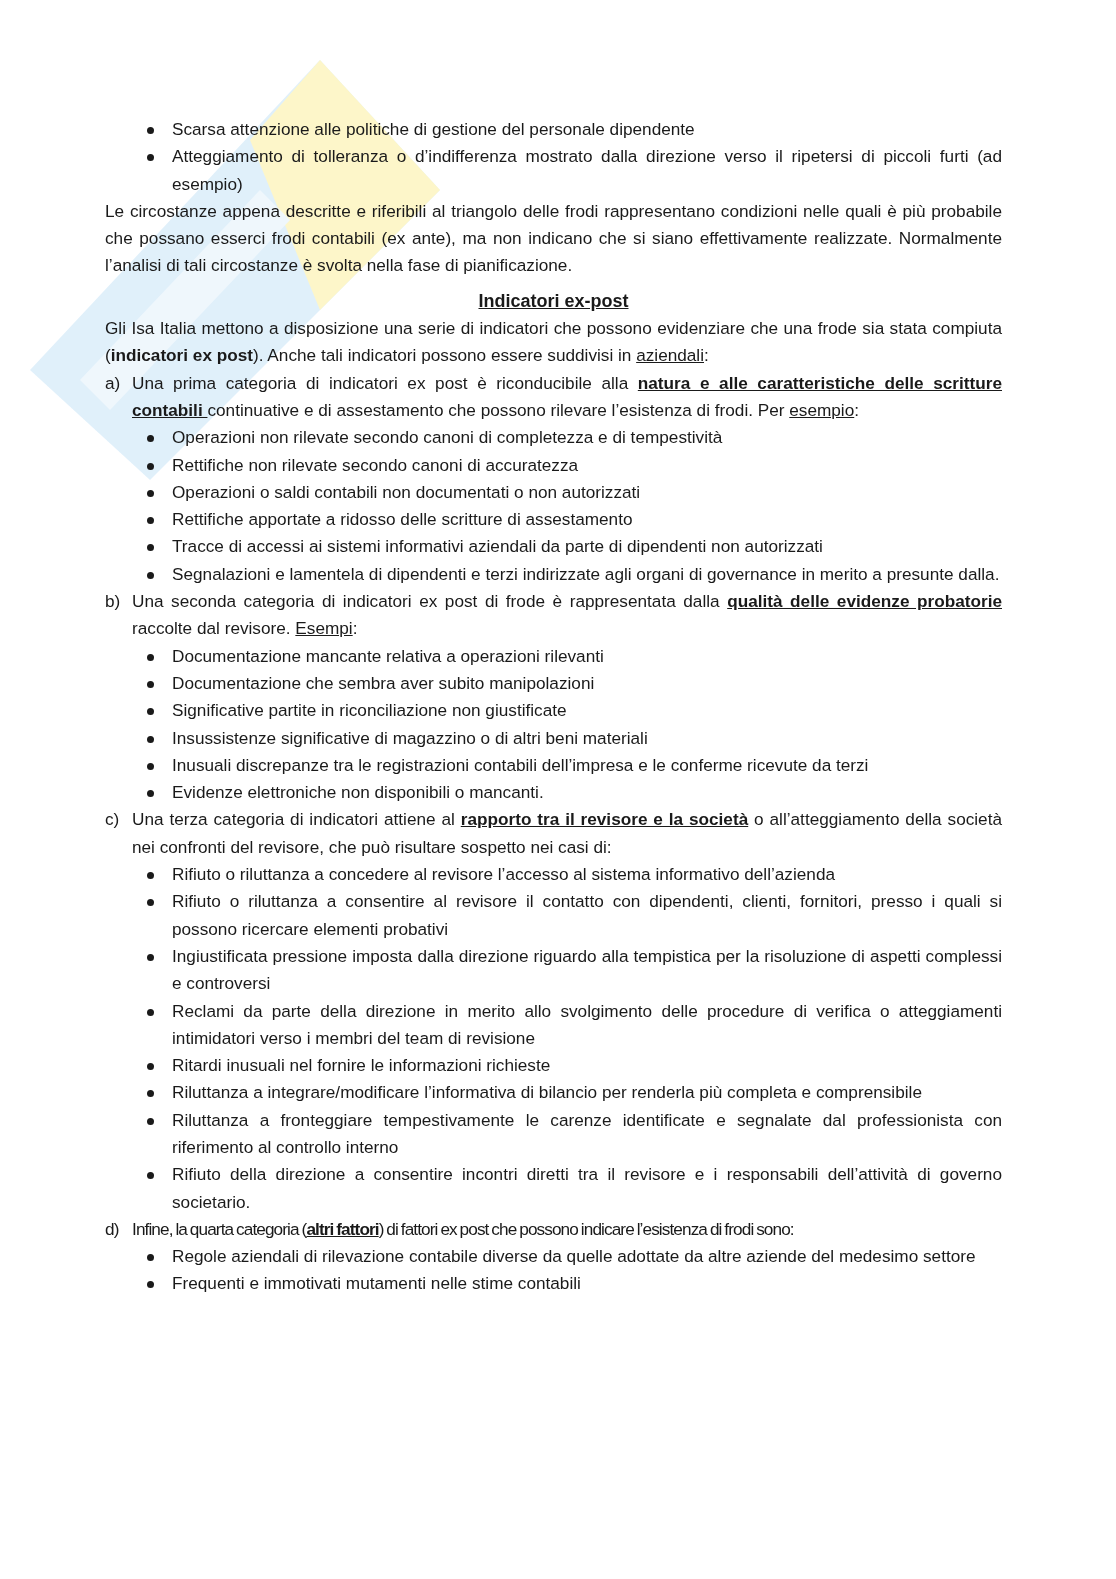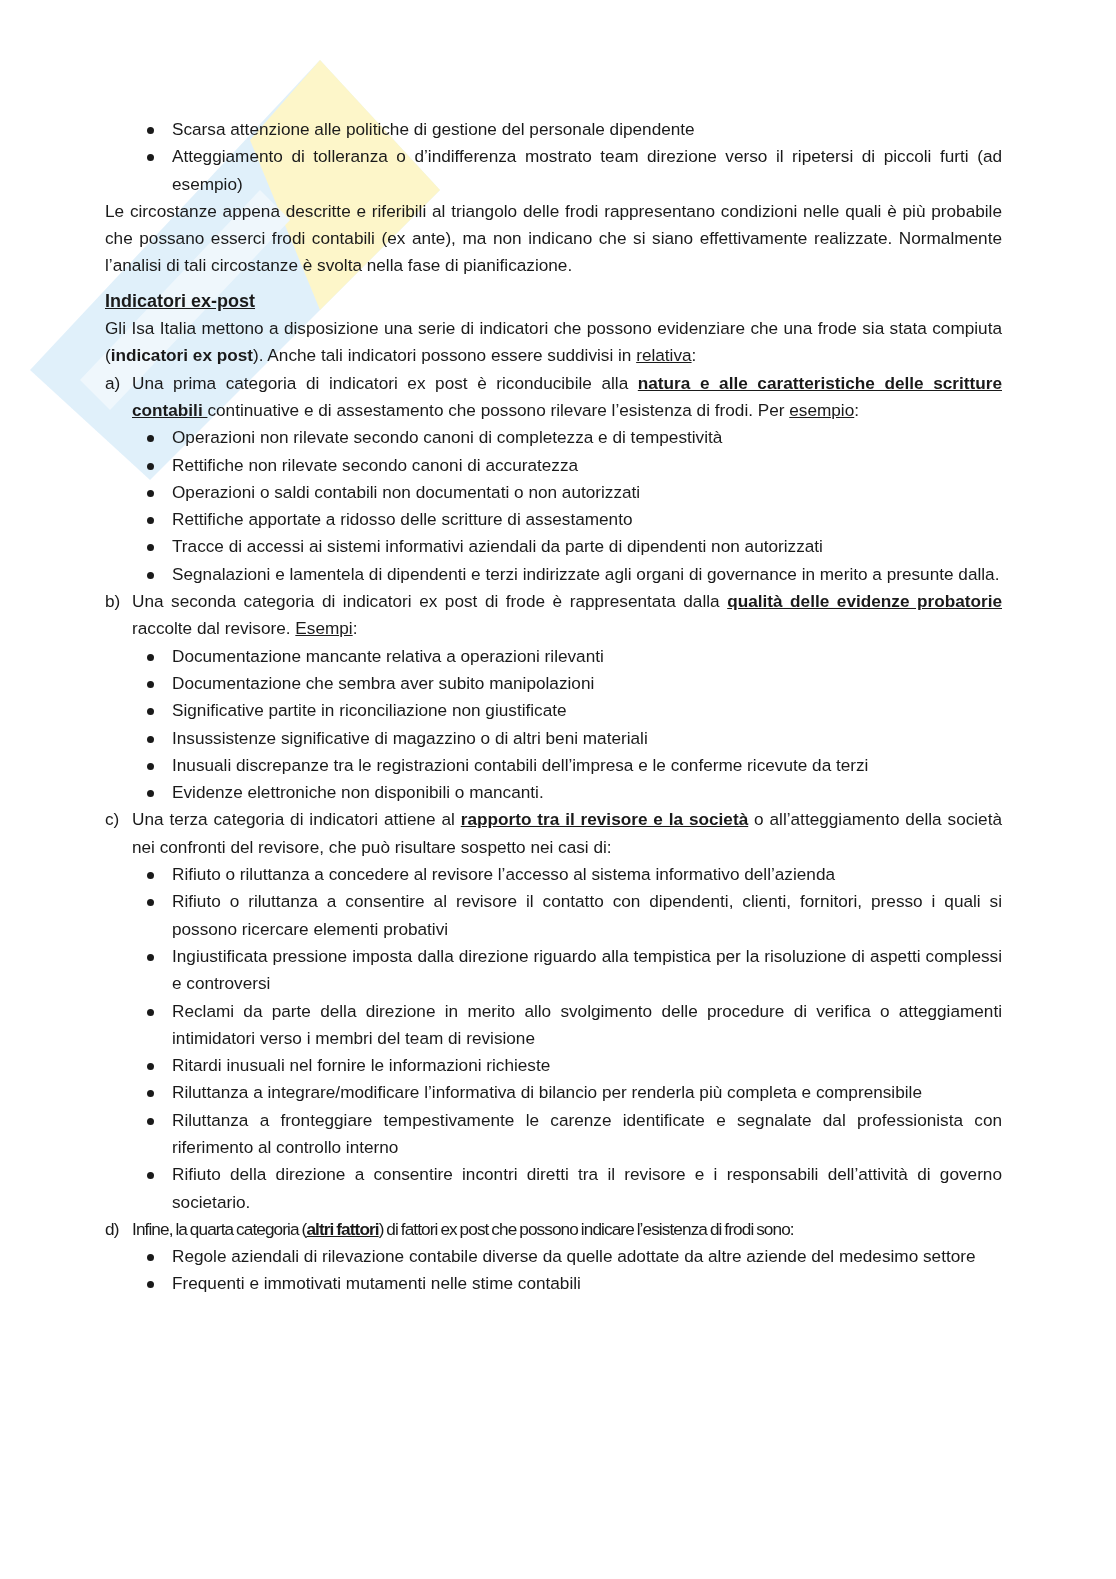--- a/index.html
+++ b/index.html
@@ -8,21 +8,21 @@
     font-family:"Liberation Sans", "DejaVu Sans", sans-serif; color:#1a1a1a;
   }
   .watermark {
     position:absolute; left:20px; top:40px; width:470px; height:440px; pointer-events:none; z-index:0;
   }
   .page {
     position:absolute; left:105px; top:116px; width:897px; z-index:1;
     font-size:17.2px; line-height:27.3px;
   }
   .p { text-align:justify; margin:0; }
-  .heading { font-weight:bold; text-decoration:underline; margin:8px 0 0 0; font-size:18px; line-height:27.3px; }
+  .heading { font-weight:bold; text-decoration:underline; margin:8px 0 0 0; font-size:18px; line-height:27.3px;text-align:center; }
   ul.bullets { list-style:none; margin:0; padding:0; }
   ul.bullets li { position:relative; padding-left:67px; text-align:justify; }
   ul.bullets li::before {
     content:""; position:absolute; left:42px; top:11px; width:7px; height:7px; border-radius:50%; background:#1a1a1a;
   }
   ul.sub li { padding-left:67px; }
   .cat { position:relative; padding-left:27px; text-align:justify; }
   .cat .letter { position:absolute; left:0; top:0; }
   .b { font-weight:bold; }
   .bu { font-weight:bold; text-decoration:underline; }
@@ -37,28 +37,28 @@
     <polygon points="10,330 300,20 420,150 130,440" fill="#d6ebf9"></polygon>
     <polygon points="300,20 420,150 300,270 230,100" fill="#fdf4b8"></polygon>
     <polygon points="60,340 240,150 270,180 90,370" fill="#eaf5fc"></polygon>
   </g>
 </svg>
 
 <div class="page">
 
   <ul class="bullets">
     <li>Scarsa attenzione alle politiche di gestione del personale dipendente</li>
-    <li>Atteggiamento di tolleranza o d’indifferenza mostrato team direzione verso il ripetersi di piccoli furti (ad esempio)</li>
+    <li>Atteggiamento di tolleranza o d’indifferenza mostrato dalla direzione verso il ripetersi di piccoli furti (ad esempio)</li>
   </ul>
 
   <p class="p">Le circostanze appena descritte e riferibili al triangolo delle frodi rappresentano condizioni nelle quali è più probabile che possano esserci frodi contabili (ex ante), ma non indicano che si siano effettivamente realizzate. Normalmente l’analisi di tali circostanze è svolta nella fase di pianificazione.</p>
 
   <div class="heading">Indicatori ex-post</div>
 
-  <p class="p"><span>Gli Isa Italia mettono a disposizione una serie di indicatori che possono evidenziare che una frode sia stata compiuta (</span><span class="b">indicatori ex post</span><span>). Anche tali indicatori possono essere suddivisi in </span><span class="u">relativa</span><span>:</span></p>
+  <p class="p"><span>Gli Isa Italia mettono a disposizione una serie di indicatori che possono evidenziare che una frode sia stata compiuta (</span><span class="b">indicatori ex post</span><span>). Anche tali indicatori possono essere suddivisi in </span><span class="u">aziendali</span><span>:</span></p>
 
   <div class="cat">
     <span class="letter">a)</span>
     <span>Una prima categoria di indicatori ex post è riconducibile alla </span><span class="bu">natura e alle caratteristiche delle scritture contabili </span><span>continuative e di assestamento che possono rilevare l’esistenza di frodi. Per </span><span class="u">esempio</span><span>:</span>
   </div>
   <ul class="bullets sub">
     <li>Operazioni non rilevate secondo canoni di completezza e di tempestività</li>
     <li>Rettifiche non rilevate secondo canoni di accuratezza</li>
     <li>Operazioni o saldi contabili non documentati o non autorizzati</li>
     <li>Rettifiche apportate a ridosso delle scritture di assestamento</li>

